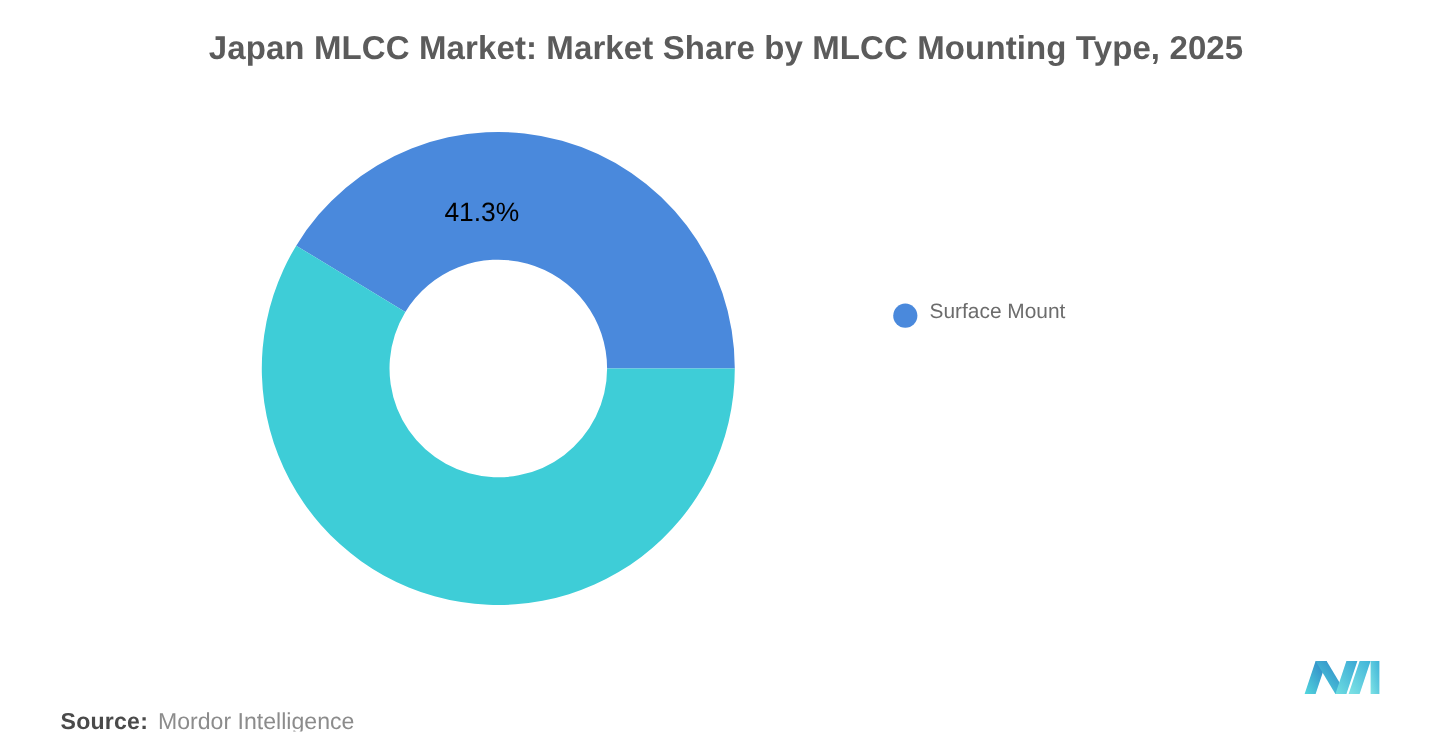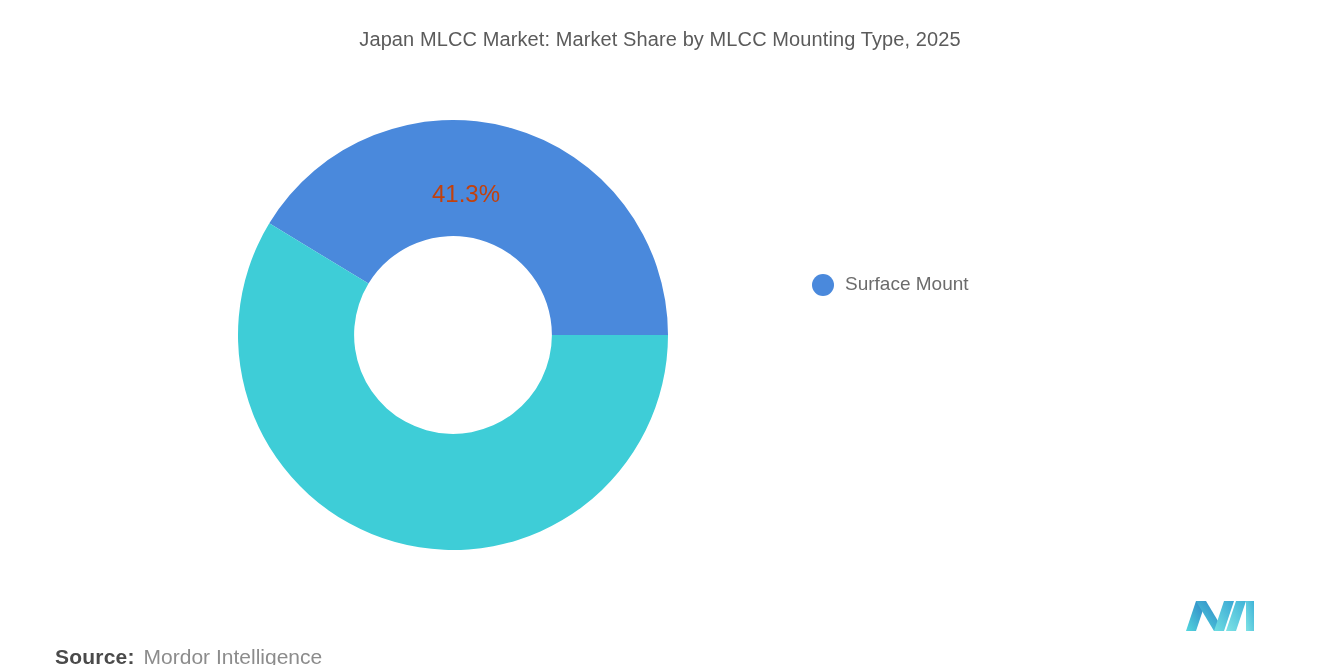--- a/index.html
+++ b/index.html
@@ -15,22 +15,22 @@
     font-family: "Liberation Sans", sans-serif;
     -webkit-font-smoothing: antialiased;
   }
 
   #chart-title {
     position: absolute;
     left: 0;
     top: 28px;
     width: 1320px;
     text-align: center;
-    font-size: 20px;
-    font-weight: 400;
+    font-size: 30px;
+    font-weight: 700;
     color: #5b5b5b;
     letter-spacing: 0.1px;
     white-space: nowrap;
   }
 
   #donut-wrap {
     position: absolute;
     left: 238px;
     top: 120px;
     width: 430px;
@@ -38,37 +38,37 @@
   }
   #donut-svg {
     display: block;
     width: 430px;
     height: 430px;
     overflow: visible;
   }
 
   #slice-label-surface-mount {
     position: absolute;
-    left: 432px;
+    left: 404px;
     top: 180px;
     font-size: 24px;
     font-weight: 400;
-    color: #c2410c;
+    color: #000000;
     white-space: nowrap;
   }
 
   #legend {
     position: absolute;
     left: 812px;
     top: 270px;
     width: 420px;
   }
   .legend-item {
     display: flex;
-    align-items: center;
+    align-items: flex-end;
     margin-bottom: 9px;
   }
   .legend-swatch {
     flex: 0 0 auto;
     width: 22px;
     height: 22px;
     border-radius: 50%;
     margin-right: 11px;
     margin-top: 2px;
   }

